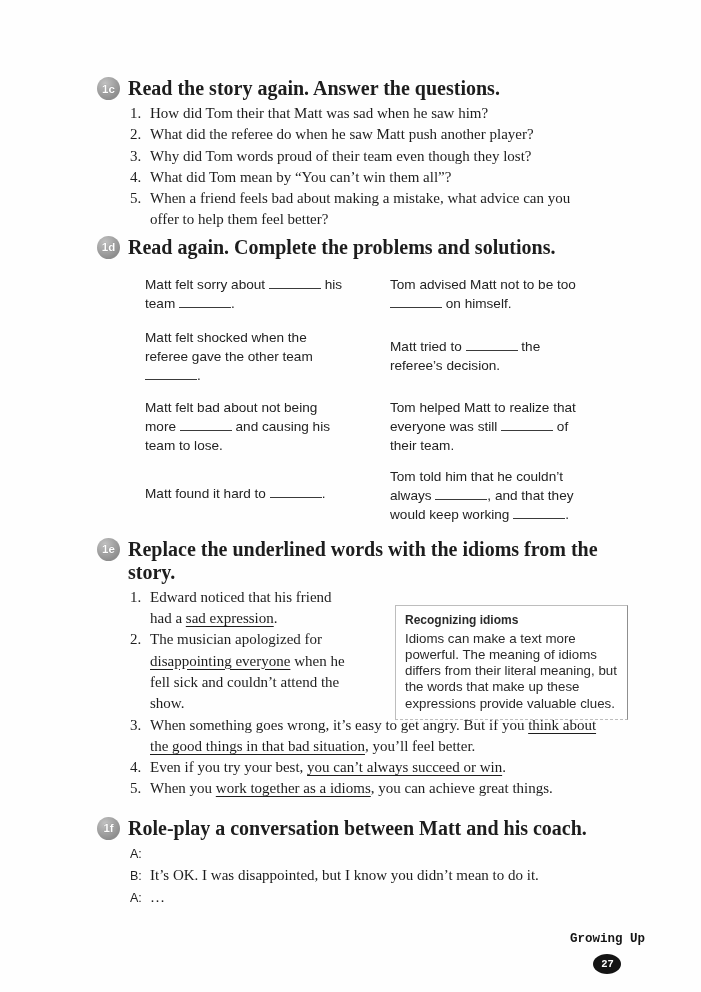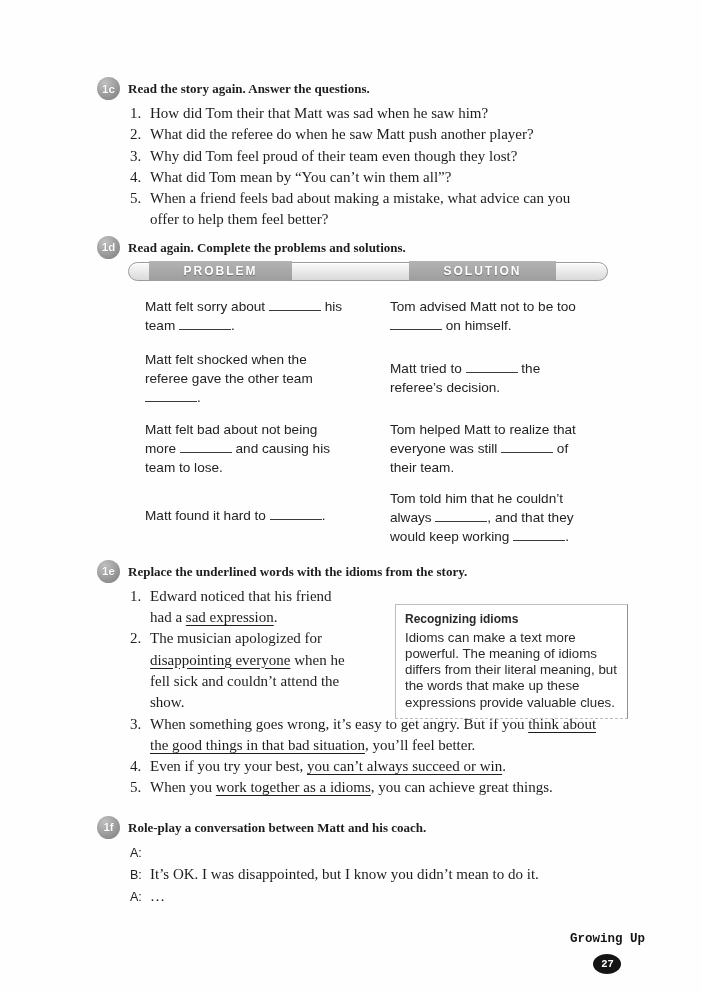--- a/index.html
+++ b/index.html
@@ -13,21 +13,21 @@
 
   .ex{margin-left:97px;margin-right:60px;}
   .ex-head{display:flex;align-items:flex-start;}
   .badge{
     width:23px;height:23px;border-radius:50%;flex:0 0 23px;
     background:radial-gradient(circle at 35% 28%, #c2c2c2, #8e8e8e 72%);
     color:#fff;font-family:"Liberation Sans",sans-serif;font-weight:bold;font-size:11.5px;
     display:flex;align-items:center;justify-content:center;
     text-shadow:0 0 1px #6a6a6a;
   }
-  .ex-title{font-weight:bold;font-size:13px;line-height:23px;margin-left:8px;}
+  .ex-title{font-weight:bold;font-size:20px;line-height:23px;margin-left:8px;}
 
   .q-list{margin:3px 0 0 33px;font-size:15px;line-height:21.3px;}
   .q-item{display:flex;}
   .q-num{width:20px;flex:0 0 20px;}
   .q-text{flex:1;}
   .ul{text-decoration:underline;text-underline-offset:3px;}
   .blank{display:inline-block;width:52px;height:12px;border-bottom:1px solid #2c2c2c;}
 
   
   .ex1d{margin-top:5px;}
@@ -101,41 +101,37 @@
         <div class="q-item">
           <span class="q-num">1.</span>
           <span class="q-text">How did Tom their that Matt was sad when he saw him?</span>
         </div>
         <div class="q-item">
           <span class="q-num">2.</span>
           <span class="q-text">What did the referee do when he saw Matt push another player?</span>
         </div>
         <div class="q-item">
           <span class="q-num">3.</span>
-          <span class="q-text">Why did Tom feel proud of their team even though they lost?</span>
+          <span class="q-text">Why did Tom words proud of their team even though they lost?</span>
         </div>
         <div class="q-item">
           <span class="q-num">4.</span>
           <span class="q-text">What did Tom mean by “You can’t win them all”?</span>
         </div>
         <div class="q-item">
           <span class="q-num">5.</span>
           <span class="q-text">When a friend feels bad about making a mistake, what advice can you<br>offer to help them feel better?</span>
         </div>
       </div>
     </div>
 
     <div class="ex ex1d">
       <div class="ex-head">
         <span class="badge">1d</span>
         <span class="ex-title">Read again. Complete the problems and solutions.</span>
-      </div>
-      <div class="thead-pill">
-        <span class="thead-box thead-problem">PROBLEM</span>
-        <span class="thead-box thead-solution">SOLUTION</span>
       </div>
       <div class="ps-table">
         <div class="ps-row mb-r1">
           <div class="ps-cell-p">Matt felt sorry about <span class="blank"></span> his<br>team <span class="blank"></span>.</div>
           <div class="ps-cell-s">Tom advised Matt not to be too<br><span class="blank"></span> on himself.</div>
         </div>
         <div class="ps-row mb-r2">
           <div class="ps-cell-p">Matt felt shocked when the<br>referee gave the other team<br><span class="blank"></span>.</div>
           <div class="ps-cell-s pt-s2">Matt tried to <span class="blank"></span> the<br>referee’s decision.</div>
         </div>

